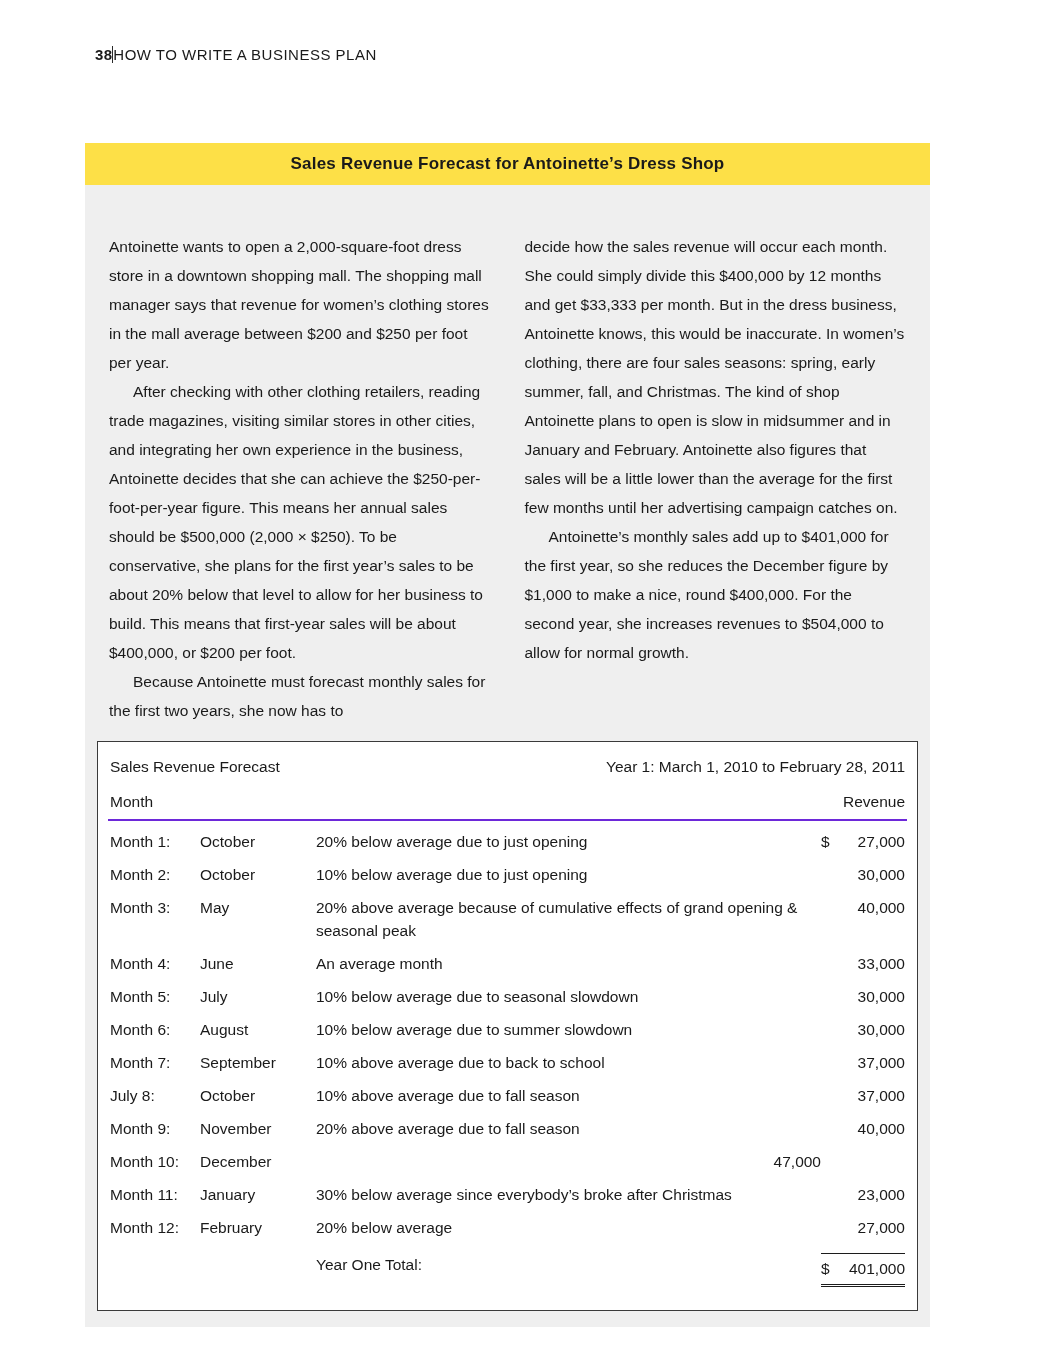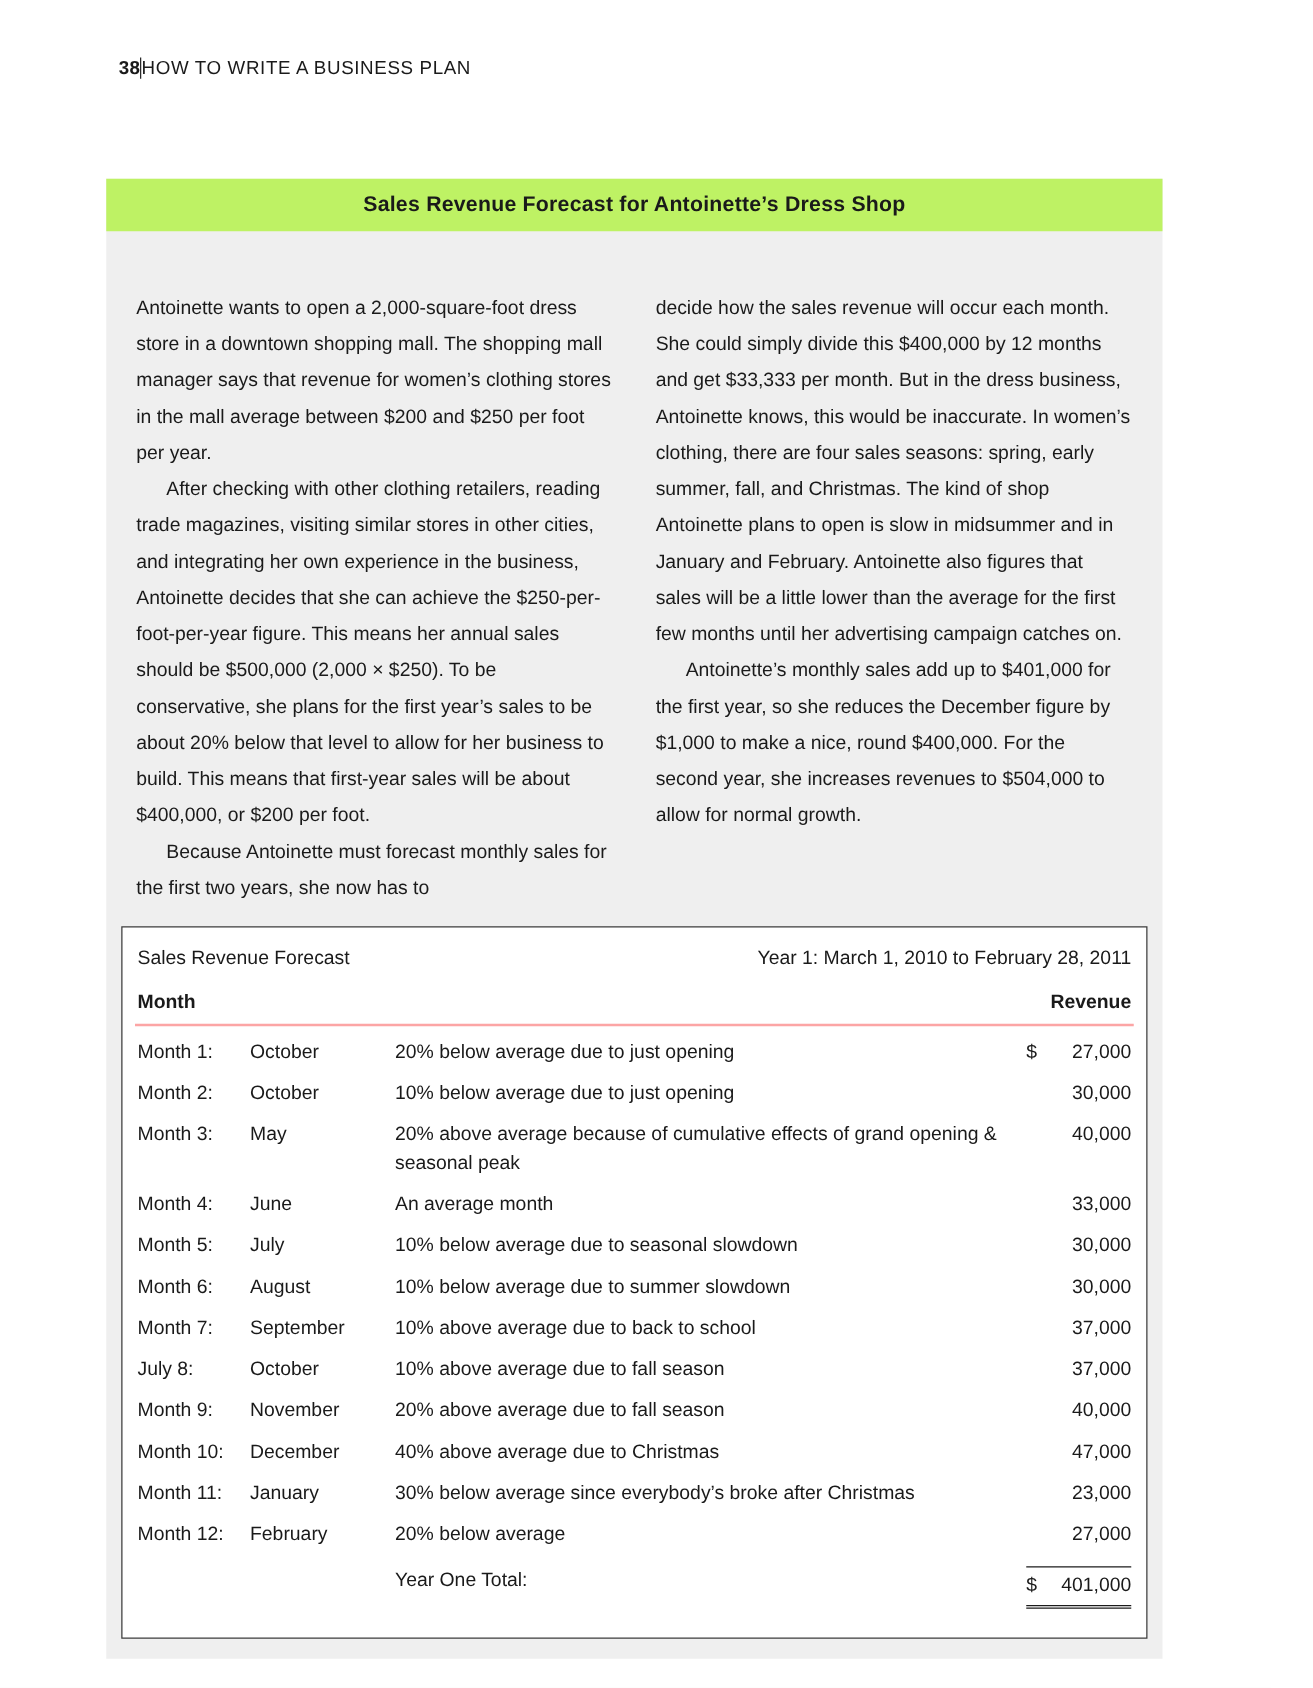--- a/index.html
+++ b/index.html
@@ -54,23 +54,23 @@
     font-size:15.5px;
     line-height:23px;
   }
   .table-caption {
     display:flex; justify-content:space-between; align-items:baseline;
     padding:0 2px 10px 2px;
   }
   .caption-title { font-weight:normal; }
   .col-heads {
     display:flex; justify-content:space-between;
-    font-weight:bold;
+    font-weight:normal;
     padding:2px 2px 6px 2px;
-    border-bottom:2px solid #fca5a5;
+    border-bottom:2px solid #6d28d9;
     margin-bottom:4px;
   }
   .t-row {
     display:grid;
     grid-template-columns:90px 116px 1fr 84px;
     align-items:start;
     padding:5px 2px;
   }
   .t-row .c3 { padding-right:18px; }
   .t-row .c4 { display:flex; justify-content:space-between; align-items:baseline; }
@@ -88,21 +88,21 @@
 <div class="page" style="background: rgb(255, 255, 255);">
 
   <header class="running-head">
     <span class="page-num">38</span>
     <span class="head-divider"></span>
     <span class="book-title">HOW TO WRITE A BUSINESS PLAN</span>
   </header>
 
   <section class="gray-box" style="background: rgb(239, 239, 239);">
 
-    <div class="box-title" style="background: #bef264;">Sales Revenue Forecast for Antoinette’s Dress Shop</div>
+    <div class="box-title" style="background: #fde047;">Sales Revenue Forecast for Antoinette’s Dress Shop</div>
 
     <div class="columns">
       <div class="col">
         <p>Antoinette wants to open a 2,000-square-foot dress store in a downtown shopping mall. The shopping mall manager says that revenue for women’s clothing stores in the mall average between $200 and $250 per foot per year.</p>
         <p class="indent">After checking with other clothing retailers, reading trade magazines, visiting similar stores in other cities, and integrating her own experience in the business, Antoinette decides that she can achieve the $250-per-foot-per-year figure. This means her annual sales should be $500,000 (2,000 × $250). To be conservative, she plans for the first year’s sales to be about 20% below that level to allow for her business to build. This means that first-year sales will be about $400,000, or $200 per foot.</p>
         <p class="indent">Because Antoinette must forecast monthly sales for the first two years, she now has to</p>
       </div>
       <div class="col">
         <p>decide how the sales revenue will occur each month. She could simply divide this $400,000 by 12 months and get $33,333 per month. But in the dress business, Antoinette knows, this would be inaccurate. In women’s clothing, there are four sales seasons: spring, early summer, fall, and Christmas. The kind of shop Antoinette plans to open is slow in midsummer and in January and February. Antoinette also figures that sales will be a little lower than the average for the first few months until her advertising campaign catches on.</p>
         <p class="indent">Antoinette’s monthly sales add up to $401,000 for the first year, so she reduces the December figure by $1,000 to make a nice, round $400,000. For the second year, she increases revenues to $504,000 to allow for normal growth.</p>
@@ -207,21 +207,20 @@
         <span class="c3">20% above average due to fall season</span>
         <span class="c4">
             <span class="cur"></span>
             <span class="amt">40,000</span>
           </span>
       </div>
 
       <div class="t-row">
         <span class="c1">Month 10:</span>
         <span class="c2">December</span>
-        <span class="c3">40% above average due to Christmas</span>
         <span class="c4">
             <span class="cur"></span>
             <span class="amt">47,000</span>
           </span>
       </div>
 
       <div class="t-row">
         <span class="c1">Month 11:</span>
         <span class="c2">January</span>
         <span class="c3">30% below average since everybody’s broke after Christmas</span>

